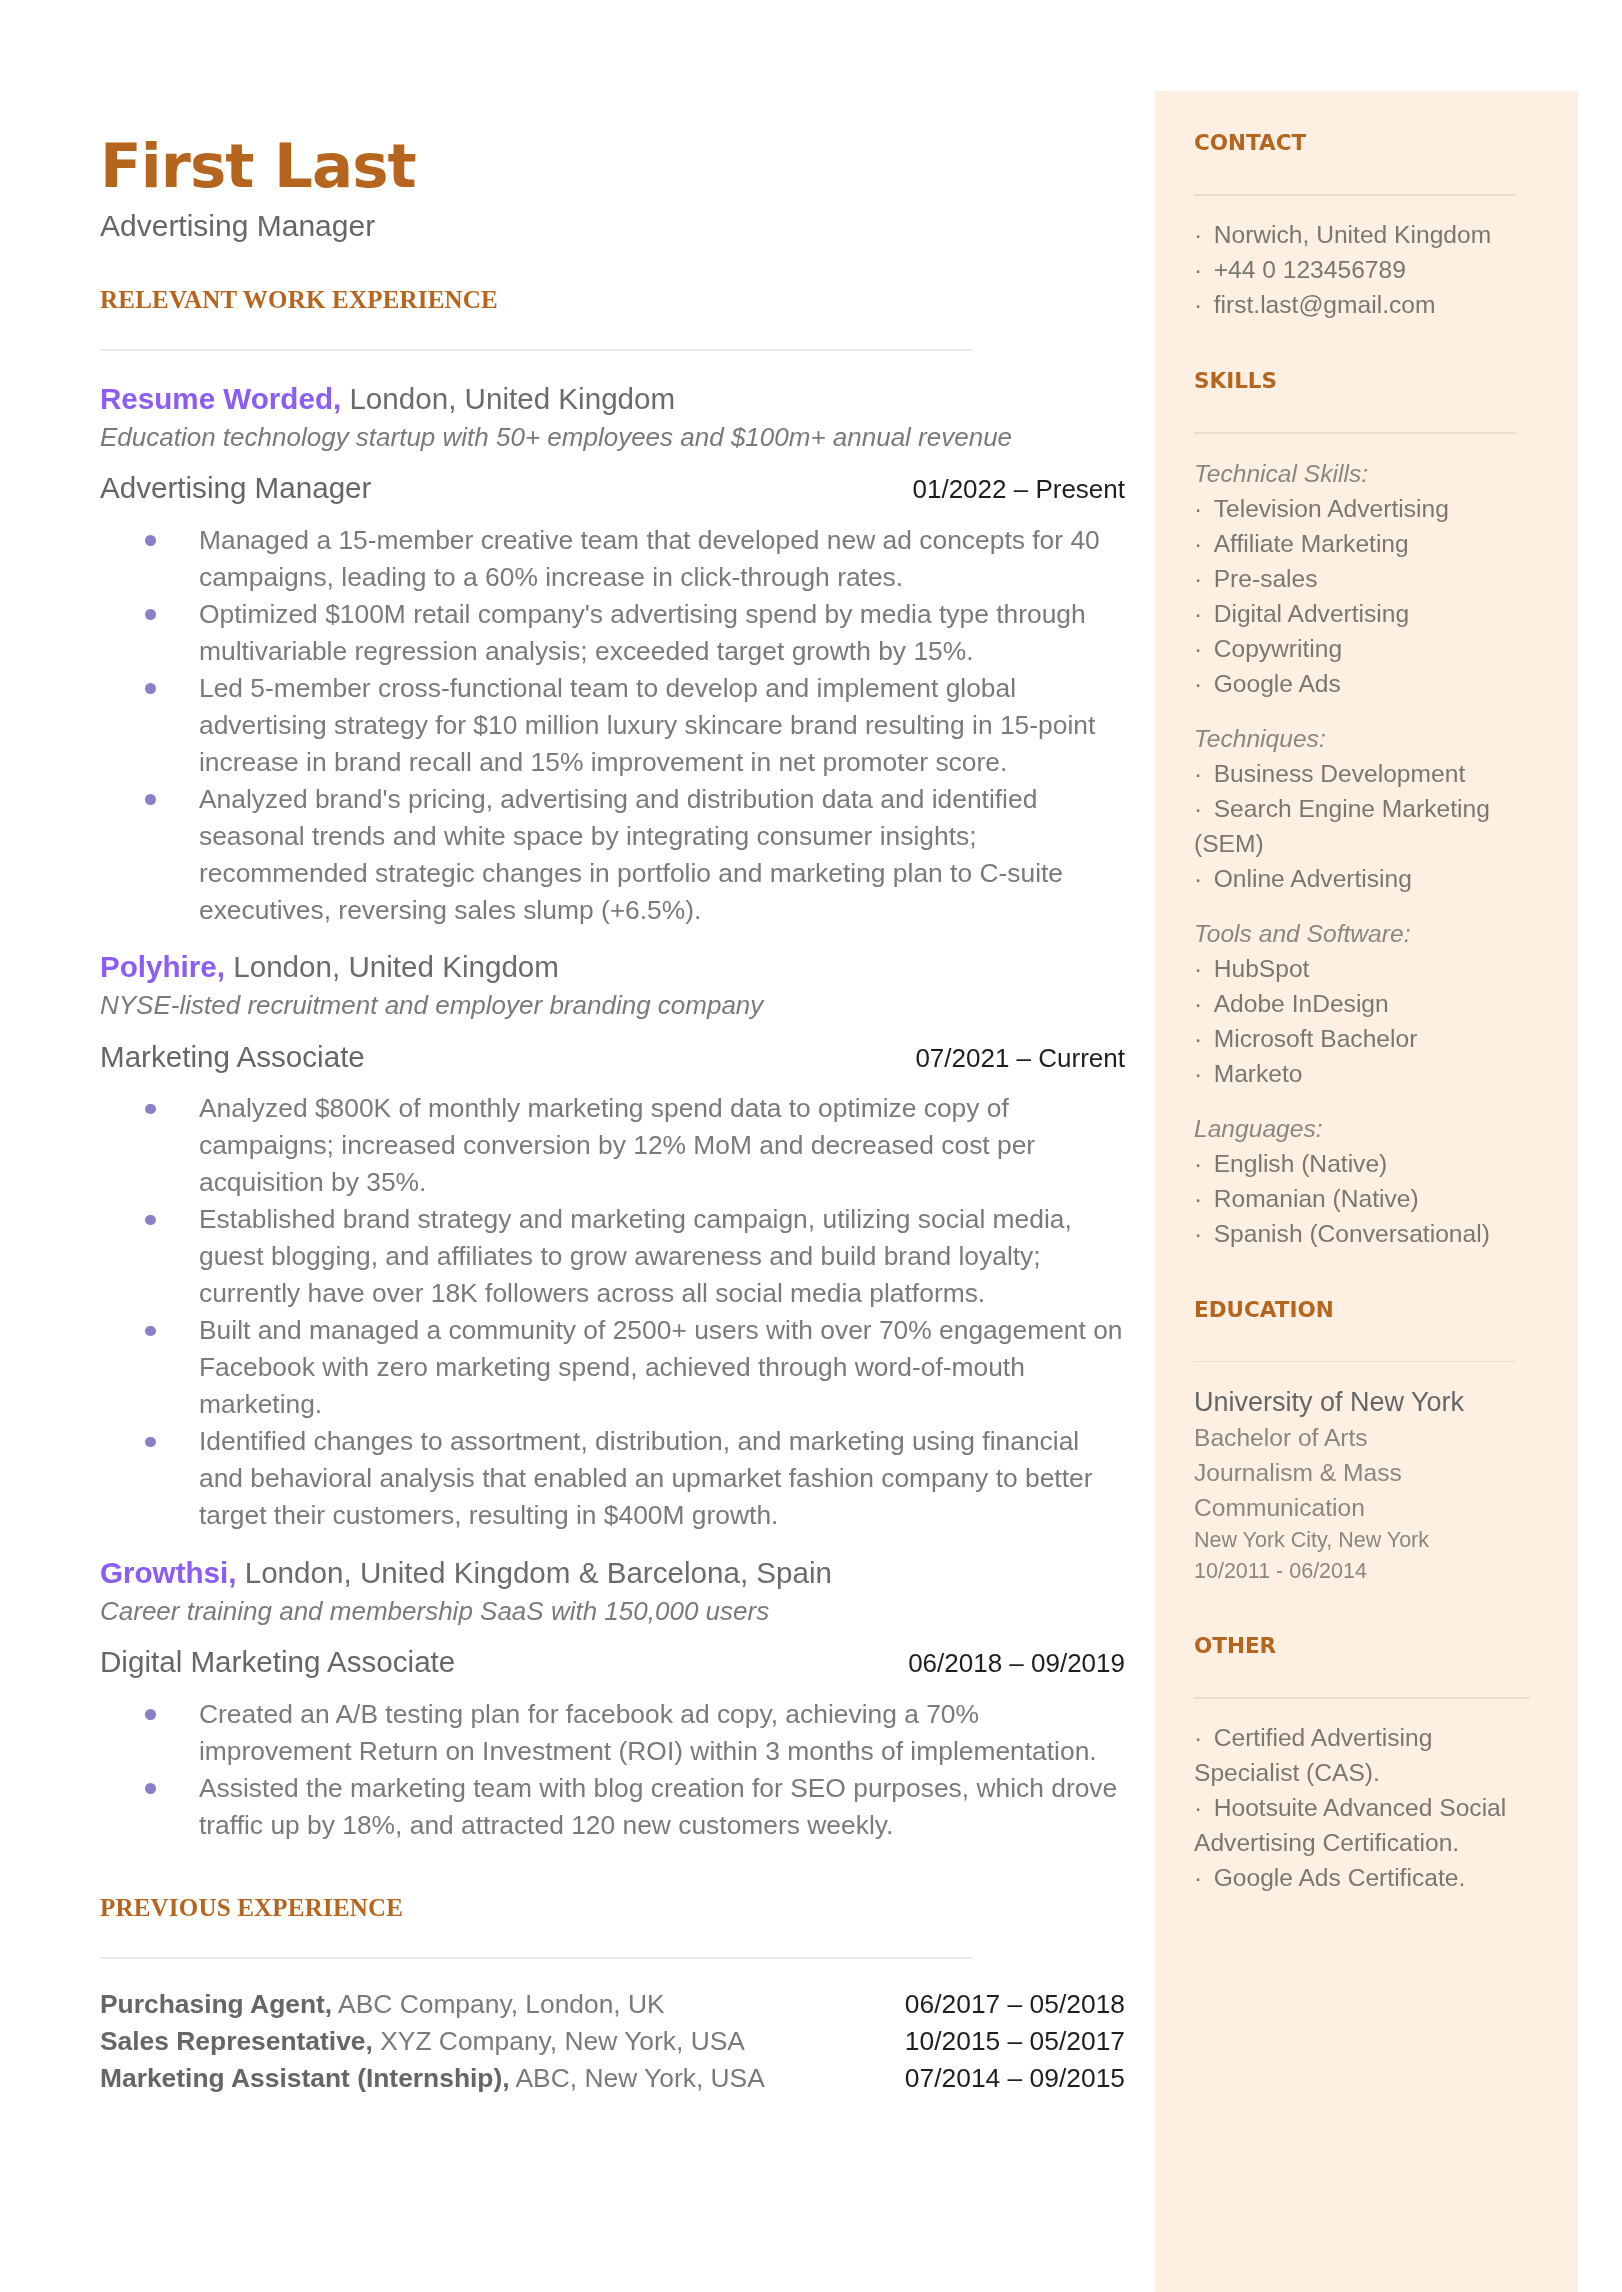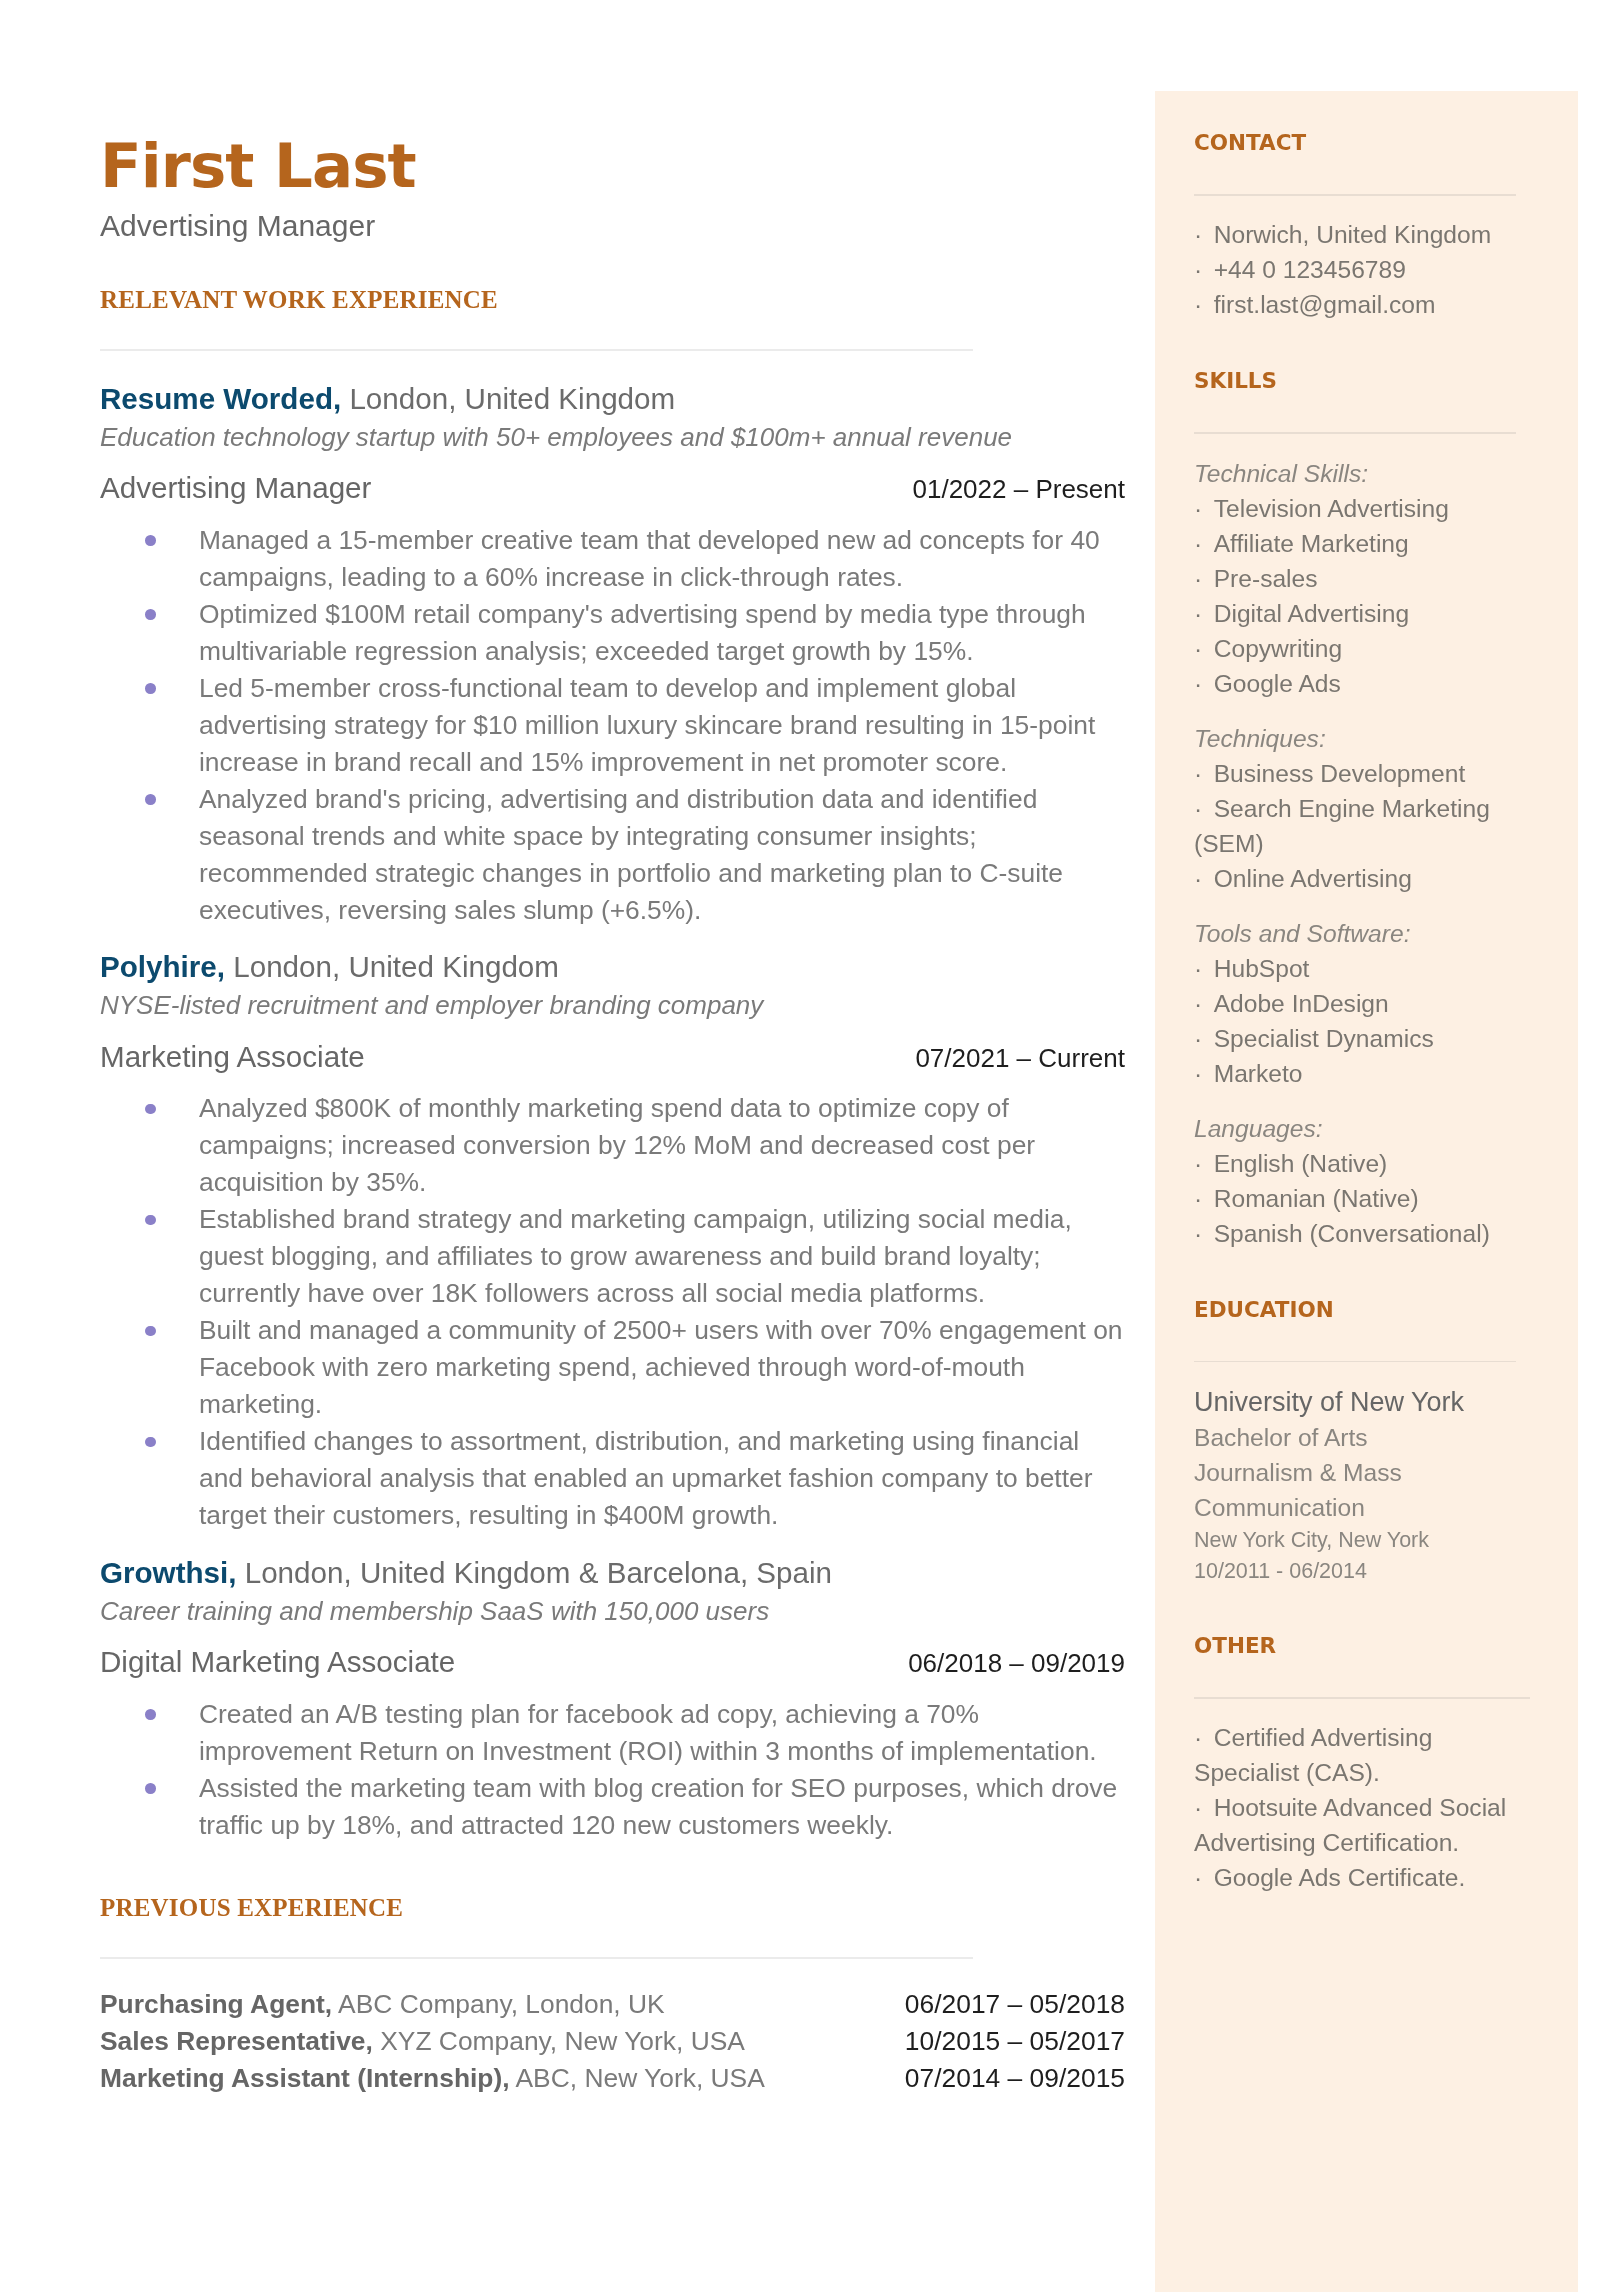--- a/index.html
+++ b/index.html
@@ -52,21 +52,21 @@
       width: 873px;
       margin-top: 36px;
     }
     .company-block { margin-top: 29px; }
     .company-block.next { margin-top: 19.7px; }
     .company-line {
       font-size: 29.6px;
       line-height: 38px;
       color: #6b6b6b;
     }
-    .company-line .company-name { font-weight: bold; color: #0c4a6e; }
+    .company-line .company-name { font-weight: bold; color: #8b5cf6; }
     .company-desc {
       font-style: italic;
       font-size: 26px;
       line-height: 38px;
       color: #7a7a7a;
     }
     .role-row {
       display: flex;
       justify-content: space-between;
       align-items: baseline;
@@ -294,21 +294,21 @@
             <li style="padding-right:81px"><span class="sb-dot">·</span><span>Search Engine Marketing (SEM)</span></li>
             <li><span class="sb-dot">·</span><span>Online Advertising</span></li>
           </ul>
         </div>
 
         <div class="sb-group">
           <div class="sb-group-label">Tools and Software:</div>
           <ul class="sb-list">
             <li><span class="sb-dot">·</span><span>HubSpot</span></li>
             <li><span class="sb-dot">·</span><span>Adobe InDesign</span></li>
-            <li><span class="sb-dot">·</span><span>Specialist Dynamics</span></li>
+            <li><span class="sb-dot">·</span><span>Microsoft Bachelor</span></li>
             <li><span class="sb-dot">·</span><span>Marketo</span></li>
           </ul>
         </div>
 
         <div class="sb-group">
           <div class="sb-group-label">Languages:</div>
           <ul class="sb-list">
             <li><span class="sb-dot">·</span><span>English (Native)</span></li>
             <li><span class="sb-dot">·</span><span>Romanian (Native)</span></li>
             <li><span class="sb-dot">·</span><span>Spanish (Conversational)</span></li>

